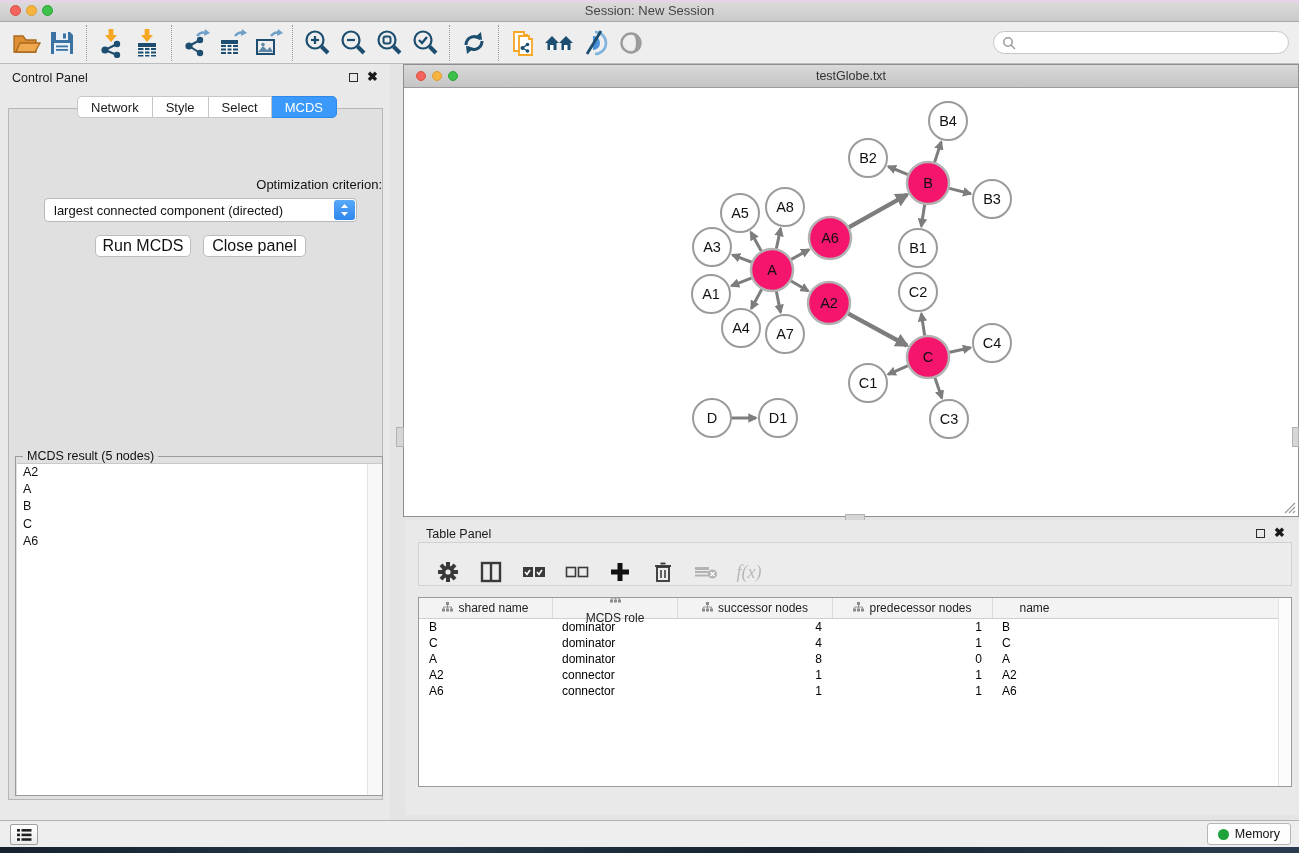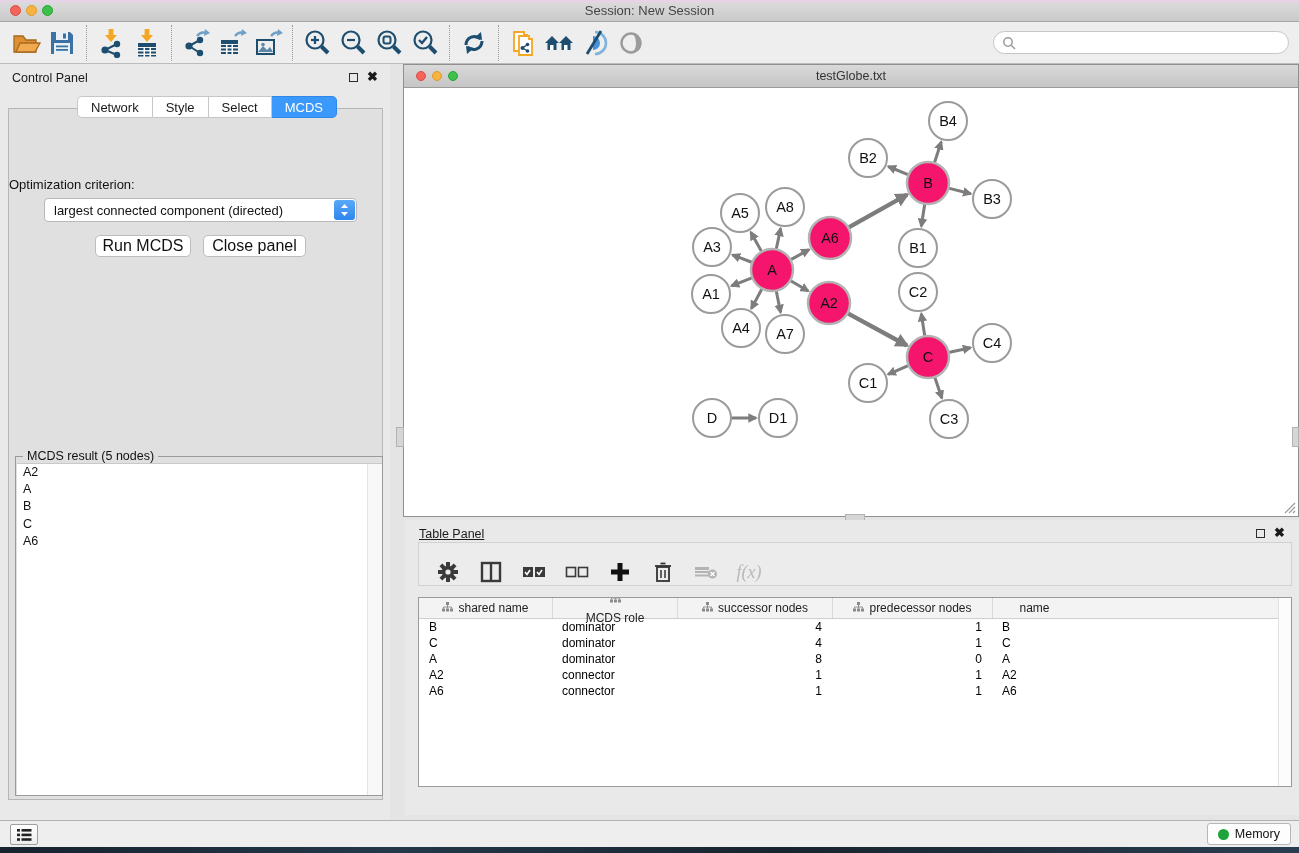--- a/index.html
+++ b/index.html
@@ -33,21 +33,21 @@
 
   
   .control-panel{position:absolute;left:0;top:64px;width:390px;height:756px;background:#e9e9e9;}
   .cp-inner{position:absolute;left:8px;top:44px;width:375px;height:692px;background:#e0e0e0;border:1px solid #b6b6b6;}
   .cp-tabs{position:absolute;left:77px;top:32px;height:22px;display:flex;z-index:3;}
   .cp-tab{height:22px;padding:0 13px;background:#fff;border:1px solid #c6c6c6;border-left:none;
     font-size:13px;color:#1a1a1a;display:flex;align-items:center;}
   .cp-tab:first-child{border-left:1px solid #c6c6c6;border-radius:5px 0 0 5px;}
   .cp-tab:last-child{border-radius:0 5px 5px 0;}
   .cp-tab.active{background:#3b99fc;border-color:#2f87e8;color:#fff;}
-  .opt-label{position:absolute;left:0;width:100%;top:68px;text-align:left;font-size:13px;color:#111;}
+  .opt-label{position:absolute;left:0;width:100%;top:68px;text-align:right;font-size:13px;color:#111;}
   .dropdown{position:absolute;left:35px;top:89px;width:313px;height:24px;background:#fff;border:1px solid #b9b9b9;
     border-radius:4px;display:flex;align-items:center;font-size:13px;color:#111;}
   .dropdown .dd-text{padding-left:9px;}
   .dd-stepper{position:absolute;right:1px;top:1px;width:21px;height:20px;background:linear-gradient(#59a9f8,#2f86ee);
     border-radius:3px;display:flex;flex-direction:column;align-items:center;justify-content:center;}
   .dd-stepper svg{display:block;}
   .btn{position:absolute;height:22px;background:#fff;border:1px solid #bdbdbd;border-radius:5px;
     font-size:16px;color:#111;display:flex;align-items:center;justify-content:center;}
   .groupbox{position:absolute;left:6px;top:347px;width:368px;height:340px;border:1px solid #9a9a9a;}
   .groupbox-legend{position:absolute;left:7px;top:-8px;background:#e0e0e0;padding:0 4px;font-size:12.5px;color:#111;}
@@ -442,21 +442,21 @@
         <line x1="13" y1="11" x2="11" y2="13"></line>
     </g>
   </svg>
 </div>
 <div class="split-handle-left"></div>
 <div class="split-handle-bottom"></div>
 <div class="split-handle-right"></div>
 
 <div class="table-panel">
   <div class="panel-title-row">
-    <span class="panel-title" style="left:14px;text-decoration:underline;">Table Panel</span>
+    <span class="panel-title" style="left:21px;">Table Panel</span>
     <span class="winctl" style="right:14px;">
       <span class="wc-float"></span>
       <span class="wc-close">✖</span>
     </span>
   </div>
   <div class="tp-toolbar">
     <span class="tp-icon">
       <svg width="22" height="22" viewBox="0 0 22 22">
         <g fill="#3a3a3a">
           <rect x="9" y="1" width="4" height="20"></rect>

